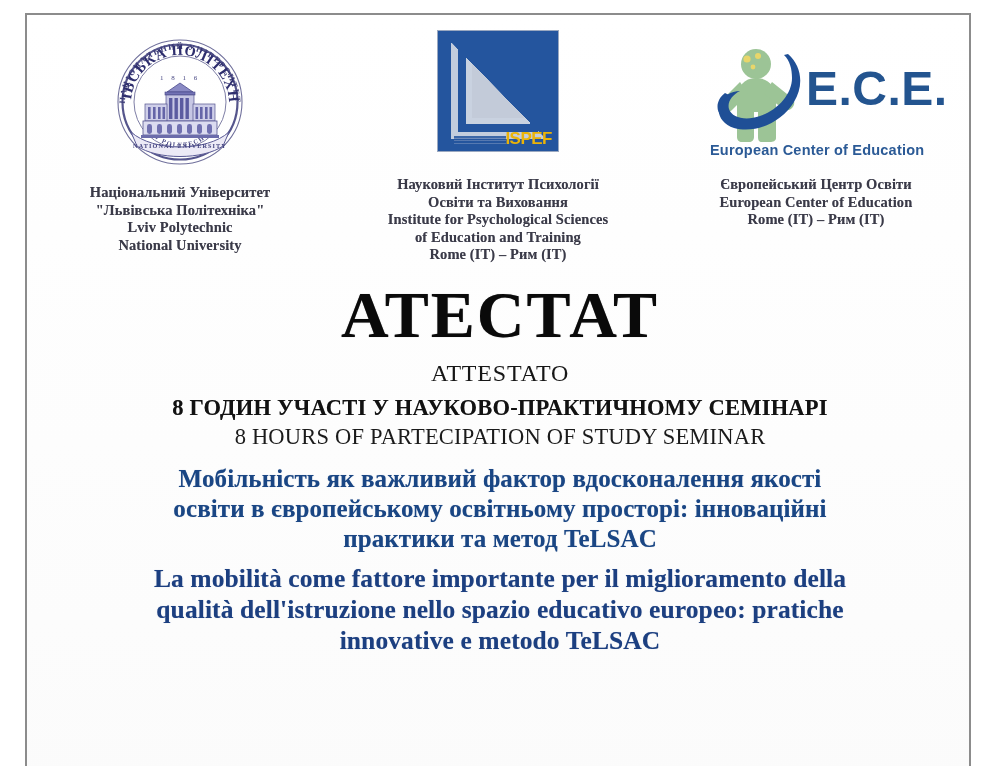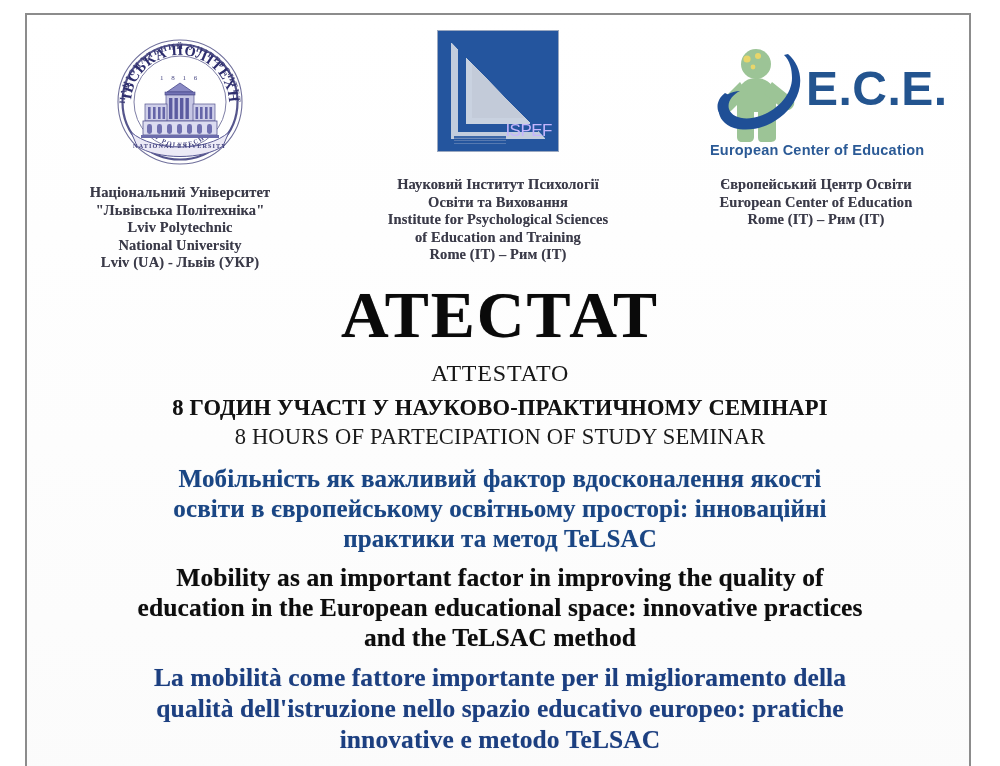--- a/index.html
+++ b/index.html
@@ -108,27 +108,27 @@
     overflow: hidden;
   }
   #ispef-diagonal::after {
     content: "";
     position: absolute;
     left: 0; top: 0; right: 0; bottom: 0;
     background: linear-gradient(to bottom left, #24559e 0%, #24559e 49.4%, transparent 49.6%, transparent 100%);
   }
   #ispef-wordmark {
     position: absolute;
-    left: 0; right: 6px; bottom: 12px;
+    left: 0; right: 6px; bottom: 4px;
     text-align: right;
     font-family: "Liberation Sans", sans-serif;
-    font-weight: normal;
+    font-weight: bold;
     font-size: 17px;
     letter-spacing: -0.5px;
-    color: #c4b5fd;
+    color: #eab308;
     line-height: 17px;
   }
   #ispef-microtext {
     position: absolute;
     left: 16px; bottom: 7px;
     width: 52px; height: 8px;
     background: repeating-linear-gradient(0deg,#5e7fb4 0px,#5e7fb4 1.3px,#24559e 1.3px,#24559e 2.6px);
     opacity: .85;
   }
   #block-ispef .logo-caption { margin-top: 24px; }
@@ -294,21 +294,20 @@
           </g>
           <path d="M26,106 C48,126 102,126 124,106 L118,120 C98,134 52,134 32,120 Z" fill="#eceaf6" stroke="#5a5a95" stroke-width="1"></path>
           <text x="75" y="122" font-family="Liberation Serif, serif" font-size="6.2" font-weight="bold" fill="#43437f" text-anchor="middle" letter-spacing="1.1">NATIONAL UNIVERSITY</text>
         </svg>
       </div>
       <div class="logo-caption">
         <div>Національний Університет</div>
         <div>"Львівська Політехніка"</div>
         <div>Lviv Polytechnic</div>
         <div>National University</div>
-        <div>Lviv (UA) - Львів (УКР)</div>
       </div>
     </div>
 
     <div class="logo-block" id="block-ispef">
       <div id="ispef-logo">
         <div class="ispef-frame" id="ispef-f1"></div>
         <div class="ispef-frame" id="ispef-f2"></div>
         <div id="ispef-inner"></div>
         <div id="ispef-diagonal"></div>
         <div id="ispef-microtext"></div>
@@ -361,25 +360,20 @@
 
     <div id="hours-ua">8 ГОДИН УЧАСТІ У НАУКОВО-ПРАКТИЧНОМУ СЕМІНАРІ</div>
     <div id="hours-en">8 HOURS OF PARTECIPATION OF STUDY SEMINAR</div>
 
     <div id="seminar-ua" class="seminar-title">
       <div>Мобільність як важливий фактор вдосконалення якості</div>
       <div>освіти в європейському освітньому просторі: інноваційні</div>
       <div>практики та метод TeLSAC</div>
     </div>
 
-    <div id="seminar-en" class="seminar-title">
-      <div>Mobility as an important factor in improving the quality of</div>
-      <div>education in the European educational space: innovative practices</div>
-      <div>and the TeLSAC method</div>
-    </div>
 
     <div id="seminar-it" class="seminar-title">
       <div>La mobilità come fattore importante per il miglioramento della</div>
       <div>qualità dell'istruzione nello spazio educativo europeo: pratiche</div>
       <div>innovative e metodo TeLSAC</div>
     </div>
 
   </div>
 </div>
 

